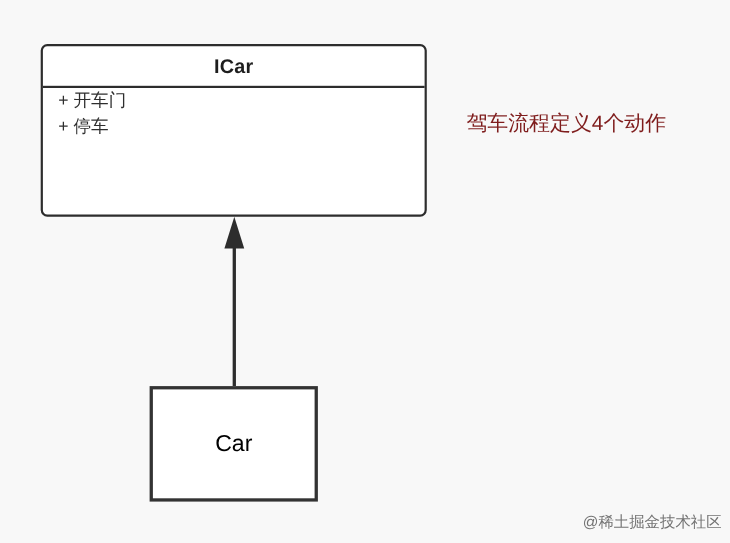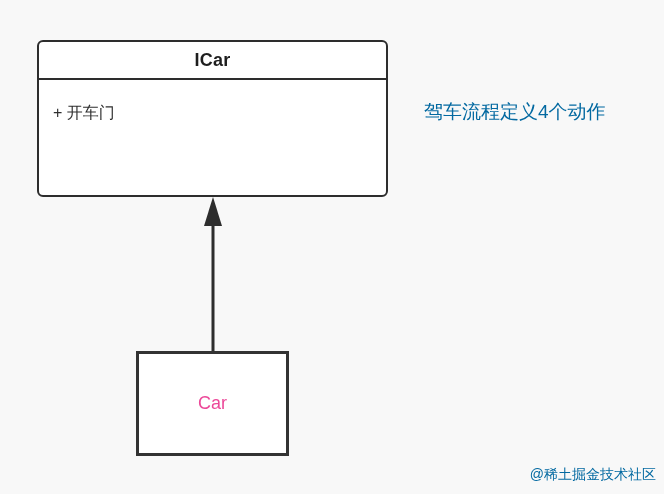--- a/index.html
+++ b/index.html
@@ -30,37 +30,37 @@
     border-bottom: 2px solid #2d2d2d;
     display: flex;
     align-items: center;
     justify-content: center;
     font-size: 18px;
     font-weight: bold;
     color: #1e1e1e;
     letter-spacing: 0.2px;
   }
   .class-box .members {
-    padding: 21px 10px 0 14px;
+    padding: 0 10px 0 14px;
     list-style: none;
   }
   .class-box .members .member {
     font-size: 16px;
     line-height: 24px;
     color: #2e2e2e;
     white-space: nowrap;
   }
 
   
   .annotation {
     position: absolute;
     left: 424px;
     top: 99px;
     font-size: 19px;
-    color: #0369a1;
+    color: #7f1d1d;
     white-space: nowrap;
   }
 
   
   .arrow-svg {
     position: absolute;
     left: 0;
     top: 0;
     width: 664px;
     height: 494px;
@@ -74,43 +74,44 @@
     top: 351px;
     width: 153px;
     height: 105px;
     background: #ffffff;
     border: 3px solid #333333;
     display: flex;
     align-items: center;
     justify-content: center;
   }
   .car-box .car-label {
-    font-size: 18px;
-    color: #ec4899;
+    font-size: 21px;
+    color: #000000;
   }
 
   
   .watermark {
     position: absolute;
     right: 8px;
     bottom: 10px;
     font-size: 14px;
-    color: #0369a1;
+    color: #737373;
     white-space: nowrap;
   }
 </style>
 </head>
 <body>
 
 <div class="canvas">
 
   <div class="class-box">
     <div class="title-row">ICar</div>
     <ul class="members">
         <li class="member">+ 开车门</li>
+        <li class="member">+ 停车</li>
       </ul>
   </div>
 
   <div class="annotation">驾车流程定义4个动作</div>
 
   <svg class="arrow-svg" viewBox="0 0 664 494" xmlns="http://www.w3.org/2000/svg">
     <line x1="213" y1="351" x2="213" y2="223" stroke="#2d2d2d" stroke-width="3"></line>
     <polygon points="213,197 204,226 222,226" fill="#2d2d2d"></polygon>
   </svg>
 

